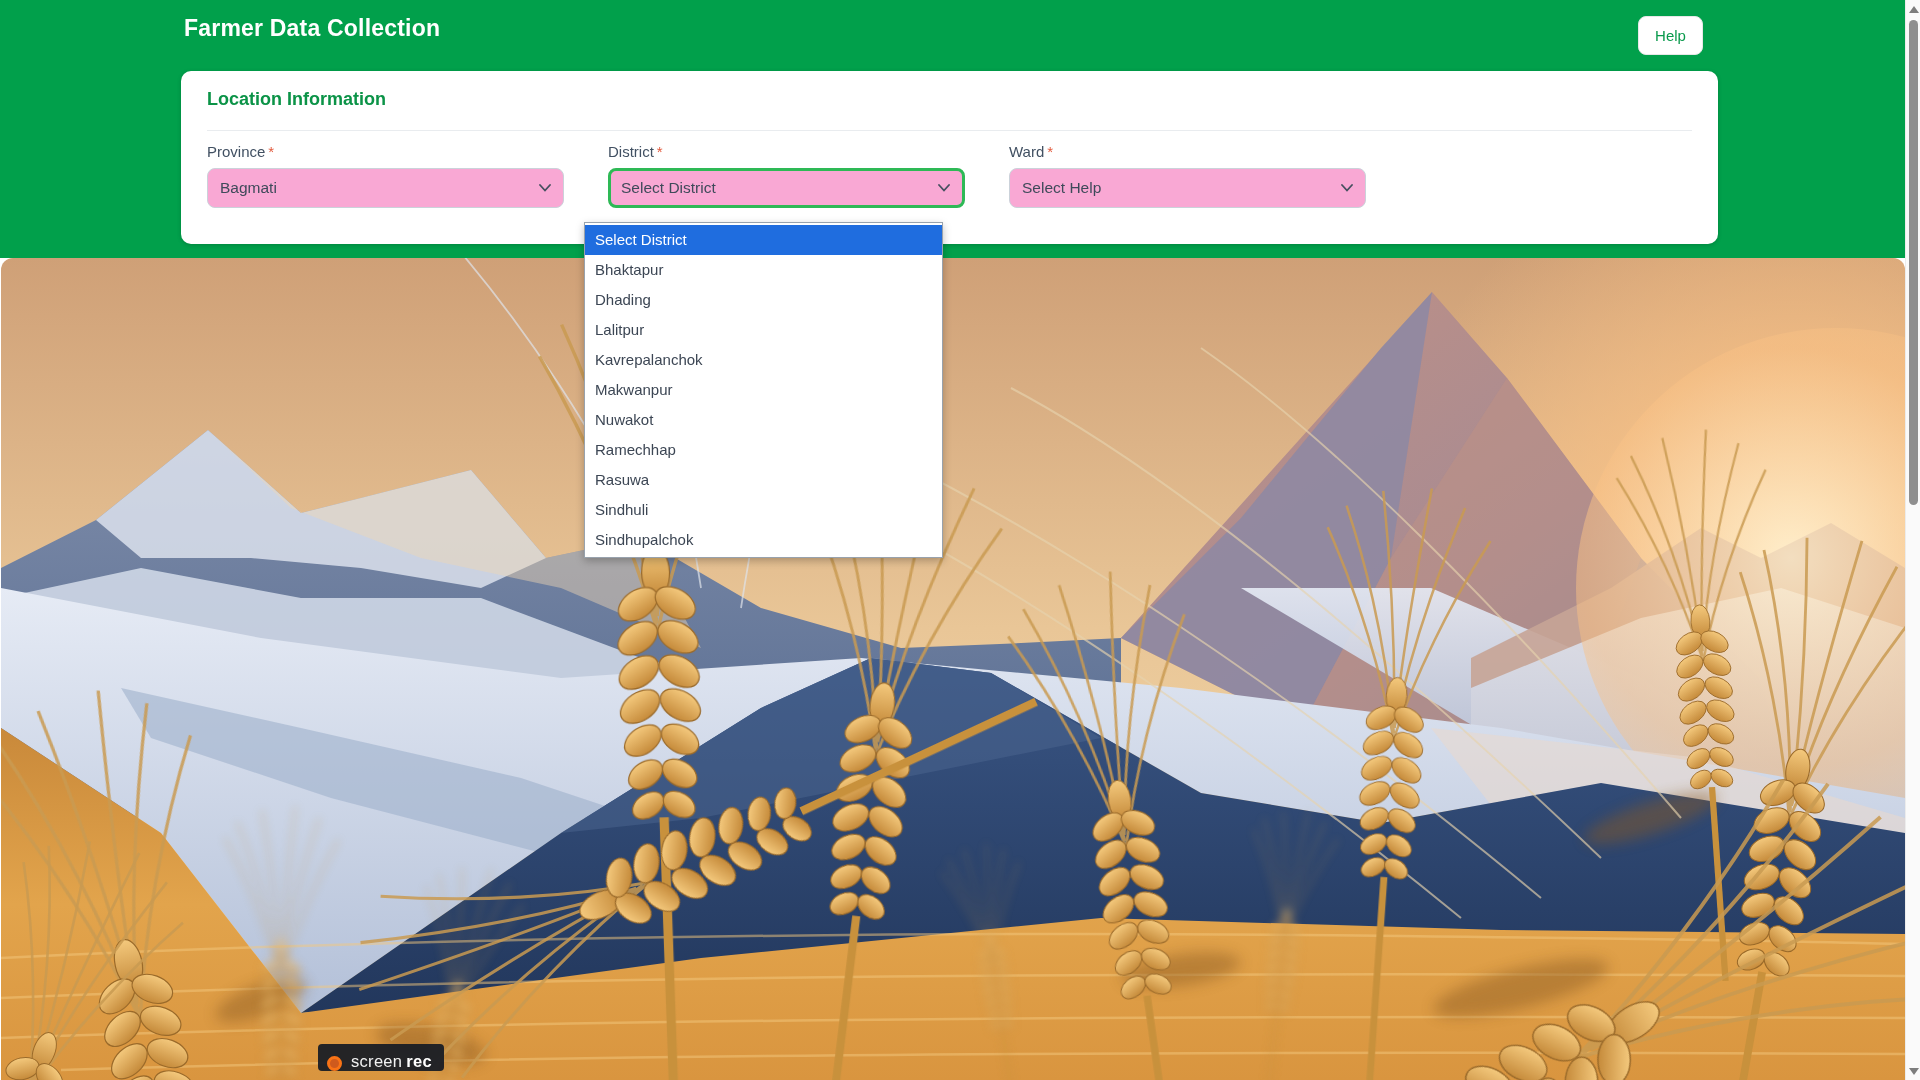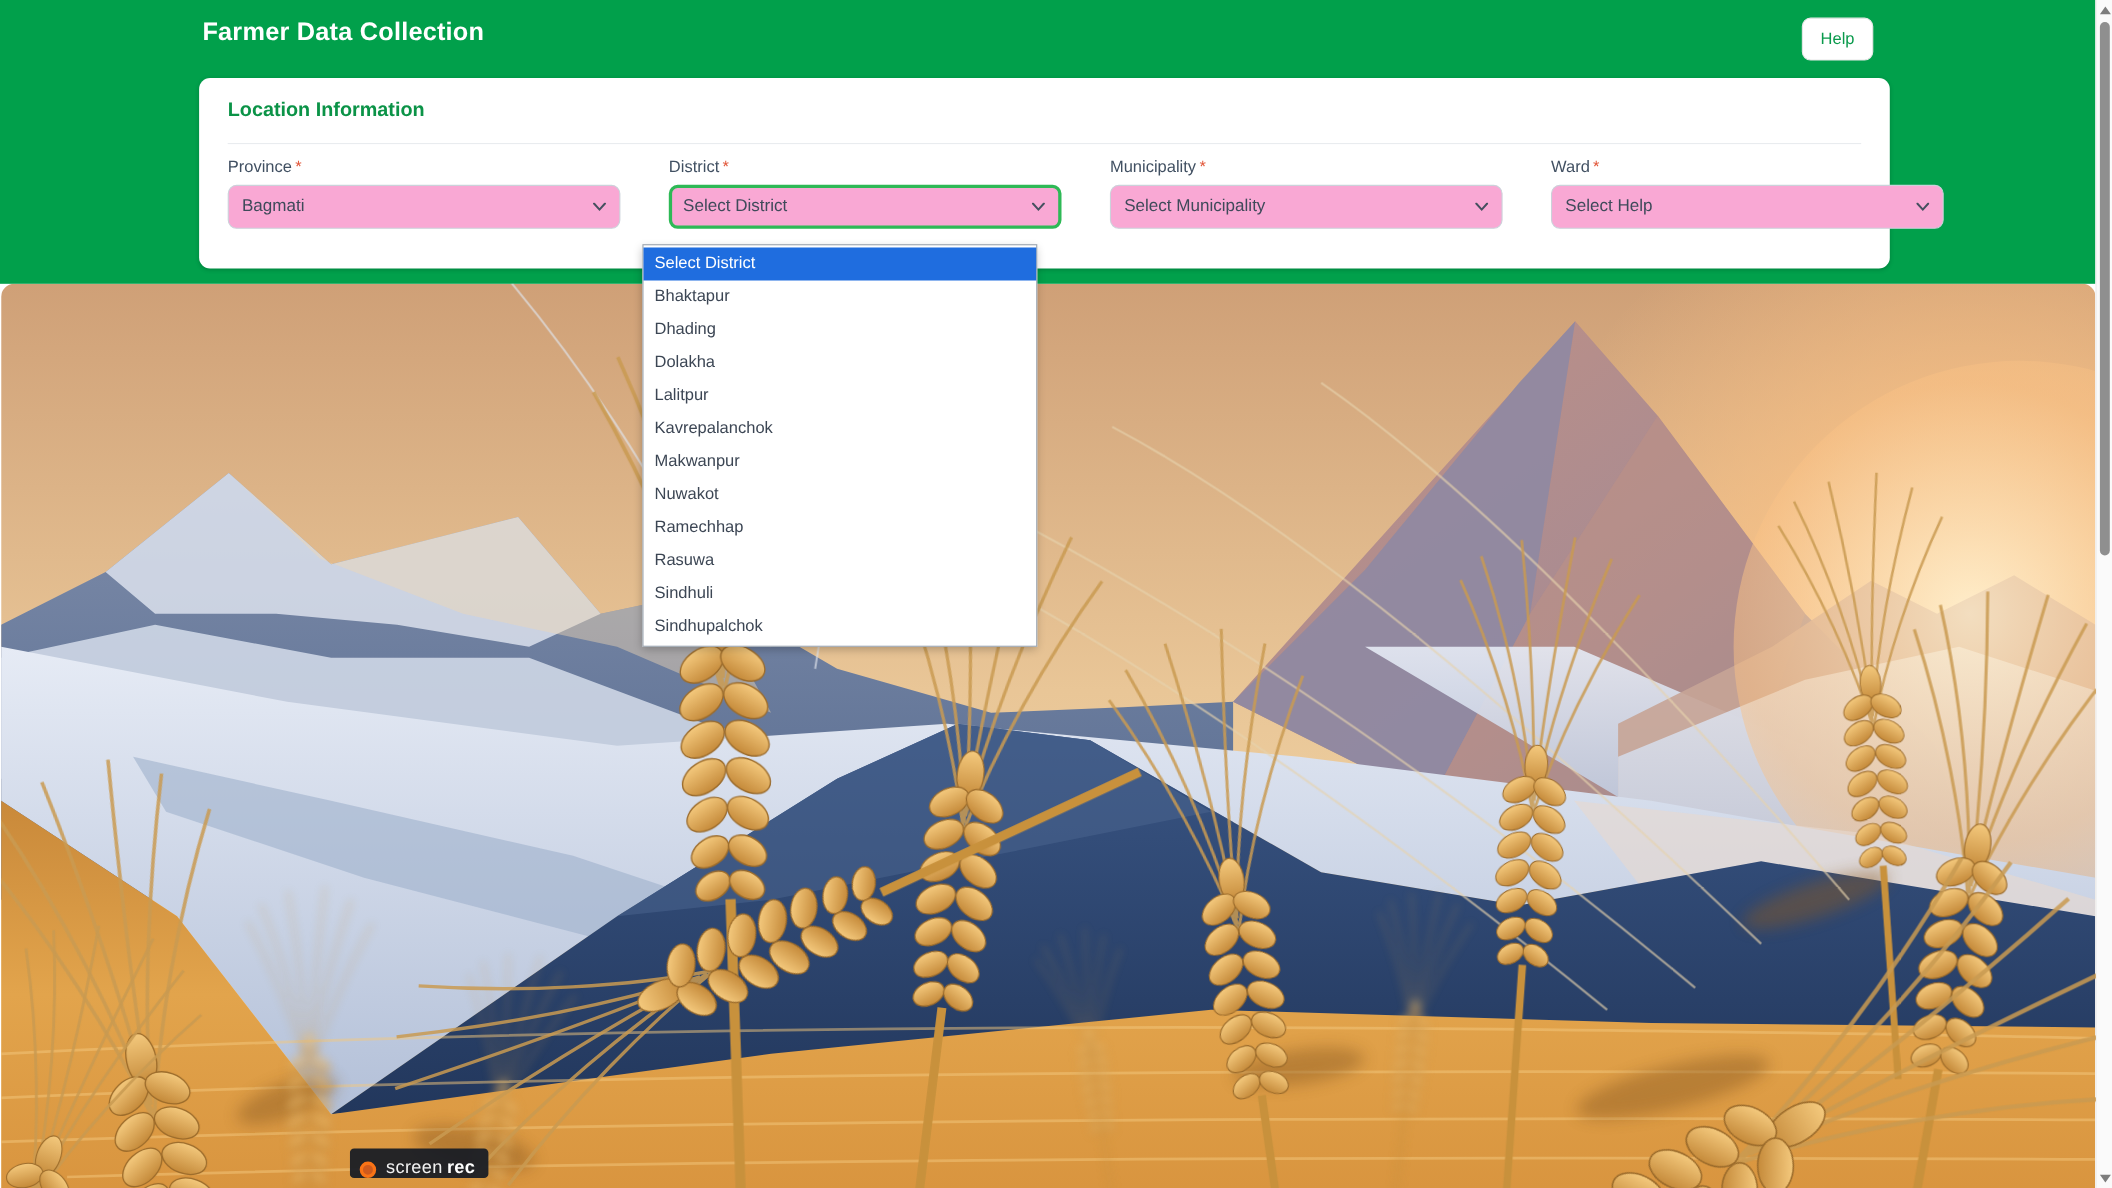--- a/index.html
+++ b/index.html
@@ -232,52 +232,40 @@
         <div class="select focused">
           <span>Select District</span>
           <span class="chev">
             <svg width="12" height="8" viewBox="0 0 12 8">
                 <path d="M1,1 L6,6.5 L11,1" fill="none" stroke="#45505f" stroke-width="1.8" stroke-linecap="round"></path>
               </svg>
           </span>
         </div>
       </div>
 
-      <div class="field">
-        <label><span>Municipality</span><span class="req">*</span></label>
-        <div class="select">
-          <span>Select Municipality</span>
-          <span class="chev">
-            <svg width="12" height="8" viewBox="0 0 12 8">
-                <path d="M1,1 L6,6.5 L11,1" fill="none" stroke="#45505f" stroke-width="1.8" stroke-linecap="round"></path>
-              </svg>
-          </span>
-        </div>
-      </div>
 
       <div class="field">
         <label><span>Ward</span><span class="req">*</span></label>
         <div class="select">
           <span>Select Help</span>
           <span class="chev">
             <svg width="12" height="8" viewBox="0 0 12 8">
                 <path d="M1,1 L6,6.5 L11,1" fill="none" stroke="#45505f" stroke-width="1.8" stroke-linecap="round"></path>
               </svg>
           </span>
         </div>
       </div>
 
     </div>
   </div>
 
   <div class="dropdown">
       <div class="opt highlight">Select District</div>
       <div class="opt">Bhaktapur</div>
       <div class="opt">Dhading</div>
-      <div class="opt">Dolakha</div>
       <div class="opt">Lalitpur</div>
       <div class="opt">Kavrepalanchok</div>
       <div class="opt">Makwanpur</div>
       <div class="opt">Nuwakot</div>
       <div class="opt">Ramechhap</div>
       <div class="opt">Rasuwa</div>
       <div class="opt">Sindhuli</div>
       <div class="opt">Sindhupalchok</div>
     </div>
 

